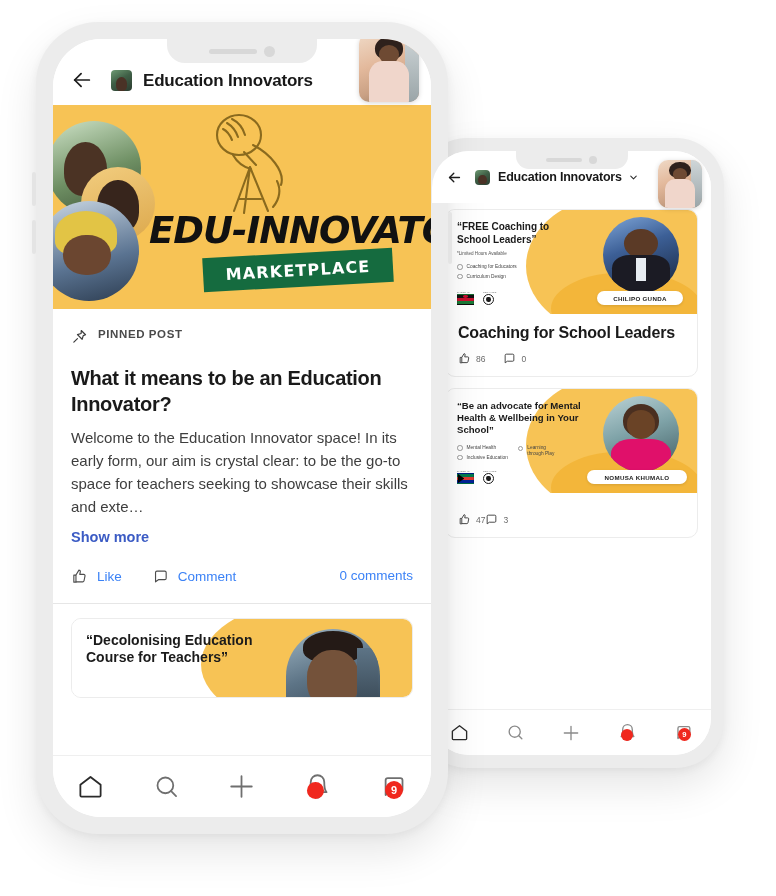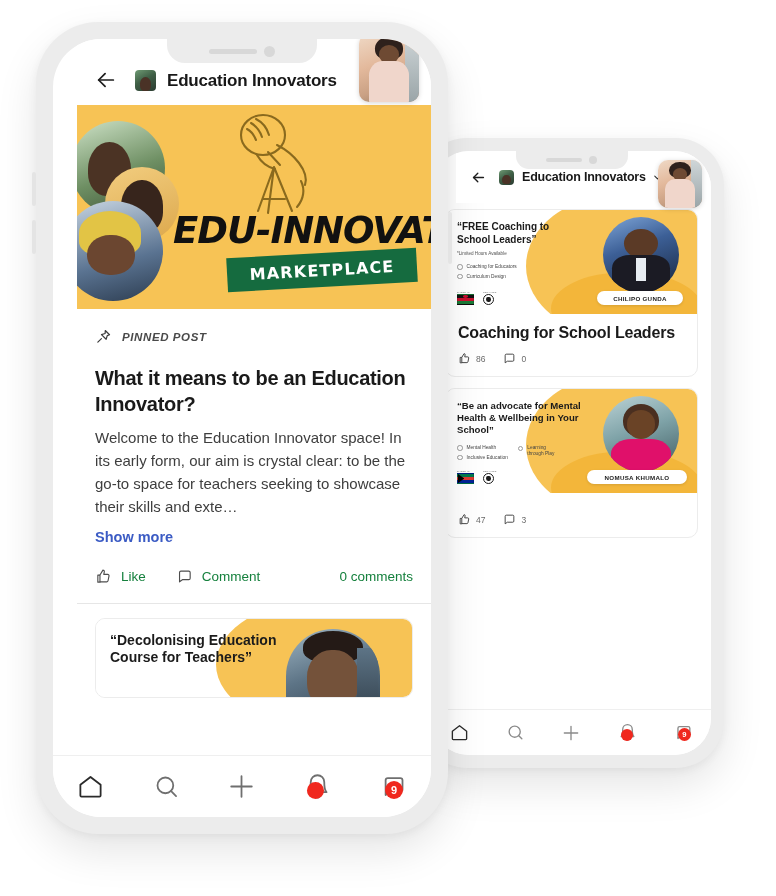--- a/index.html
+++ b/index.html
@@ -15,21 +15,20 @@
   .phone {
     position: absolute;
     background: #ececec;
     border-radius: 56px;
     box-shadow: 0 18px 42px rgba(0,0,0,.10), 0 3px 10px rgba(0,0,0,.05);
   }
   .phone .screen {
     position: absolute;
     background: #ffffff;
     overflow: hidden;
-    padding-left: 24px;
   }
   .notch {
     position: absolute; top: 0; left: 50%;
     transform: translateX(-50%);
     background: #ececec;
     border-bottom-left-radius: 16px;
     border-bottom-right-radius: 16px;
     display: flex; align-items: center; justify-content: center;
     gap: 7px;
     z-index: 30;
@@ -108,26 +107,26 @@
     position:absolute; background:#156b3f;
     transform: rotate(-3.2deg);
     display:flex; align-items:center; justify-content:center;
   }
   .ribbon span {
     font-family:"DejaVu Sans", sans-serif;
     font-weight:900; color:#fff; letter-spacing:1.2px;
   }
 
   
-  .pinned-row { display:flex; align-items:center;font-style:italic; }
+  .pinned-row { display:flex; align-items:flex-start; }
   .pin-label { font-weight:700; color:#4a4a4a; letter-spacing:.6px; }
   .post-title { font-weight:700; color:#1a1a1a; letter-spacing:-.3px; }
   .post-body { color:#3e3e3e; }
   .show-more { color:#3b5bc4; font-weight:700; }
-  .actions { display:flex; align-items:center; color:#15803d; }
+  .actions { display:flex; color:#3b82f6; }
   .actions .sp { flex:1 1 auto; }
   .act { display:flex; align-items:center; }
   .divider { background:#e6e6e6; width:100%; }
 
   
   .promo-card {
     background:#fff; border:1px solid #ececec; border-radius:10px; overflow:hidden;
   }
   .promo-img { position:relative; background:#ffffff; overflow:hidden; }
   .promo-img .wedge {
@@ -308,21 +307,21 @@
               </div>
             </div>
             <div class="photo-circ" style="right:18px; top:7px; width:76px; height:76px; background:linear-gradient(160deg,#bcd3d6 0%,#7fa3a8 45%,#3f5b60 100%);">
               <div style="position:absolute;left:26%;top:10%;width:48%;height:44%;border-radius:50% 50% 46% 46%;background:#4a2f20;"></div>
               <div style="position:absolute;left:31%;top:18%;width:38%;height:38%;border-radius:50%;background:#6a4326;"></div>
               <div style="position:absolute;left:10%;top:56%;width:80%;height:56%;border-radius:34% 34% 0 0;background:#e0106a;"></div>
             </div>
             <div class="nameplate" style="right:10px; bottom:9px; width:100px; height:14px; font-size:6.2px; letter-spacing:.3px;">NOMUSA KHUMALO</div>
           </div>
           <div style="padding:10px 12px 11px 12px;">
-            <div class="stats" style="margin-top:10px; gap:18px;">
+            <div class="stats" style="margin-top:10px; ">
               <span class="stat">
                 <svg width="13" height="13" viewBox="0 0 24 24" fill="none" stroke="#3c3c3c" stroke-width="1.7" stroke-linejoin="round">
                     <path d="M7 10v10H4V10h3z"></path>
                     <path d="M7 10l4.2-7c1.3 0 2 .9 2 2.1L12.4 9H18c1.1 0 2 .9 1.8 2l-1.4 7c-.2.9-1 1.6-1.9 1.6H7"></path>
                   </svg>
                 <span style="font-size:8.5px;margin-left:5px;">47</span>
               </span>
               <span class="stat">
                 <svg width="13" height="13" viewBox="0 0 24 24" fill="none" stroke="#3c3c3c" stroke-width="1.7" stroke-linejoin="round">
                     <path d="M20 15a2 2 0 0 1-2 2H8l-4 3V6a2 2 0 0 1 2-2h12a2 2 0 0 1 2 2z"></path>

